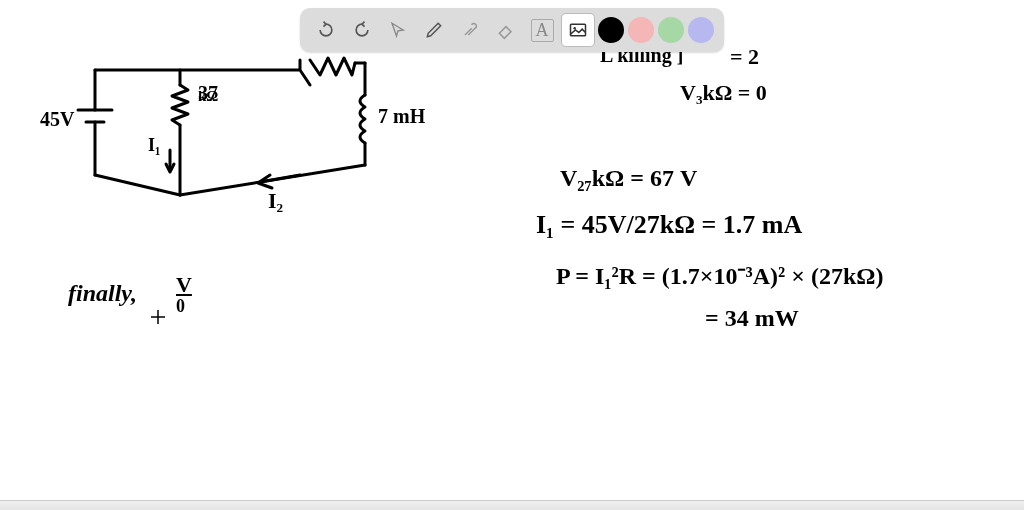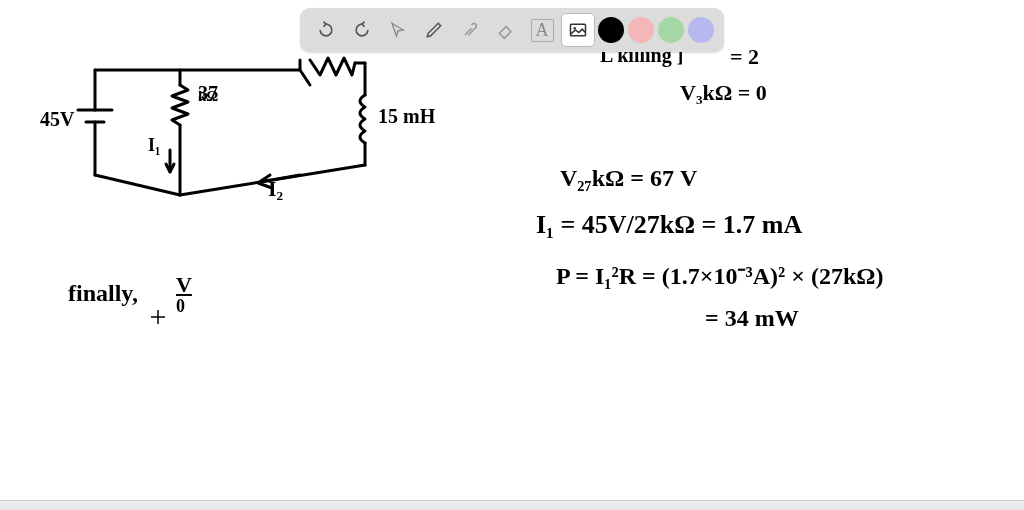--- a/index.html
+++ b/index.html
@@ -110,23 +110,23 @@
     <path d="M 158 310 L 158 324"></path>
     <path d="M 151 317 L 165 317"></path>
   </g>
 </svg>
 
 <div class="handwritten" style="left:40px; top:108px; font-size:20px;">45V</div>
 <div class="handwritten" style="left:310px; top:36px; font-size:18px;">2KΩ</div>
 <div class="handwritten" style="left:198px; top:82px; font-size:20px;">37</div>
 <div class="handwritten" style="left:198px; top:88px; font-size:15px;">kΩ</div>
 <div class="handwritten" style="left:148px; top:135px; font-size:18px;">I₁</div>
-<div class="handwritten" style="left:378px; top:105px; font-size:20px;">15 mH</div>
-<div class="handwritten" style="left:268px; top:176px; font-size:22px;text-align:right;">I₂</div>
-<div class="handwritten" style="left:68px; top:280px; font-size:24px; text-align:right;">finally,</div>
+<div class="handwritten" style="left:378px; top:105px; font-size:20px;">7 mH</div>
+<div class="handwritten" style="left:268px; top:188px; font-size:22px;text-align:right;">I₂</div>
+<div class="handwritten" style="left:68px; top:280px; font-size:24px; font-style:italic;text-align:right;">finally,</div>
 <div class="handwritten" style="left:176px; top:272px; font-size:22px; text-decoration:underline;">V</div>
 <div class="handwritten" style="left:176px; top:296px; font-size:18px;">0</div>
 
 <div class="handwritten" style="left:600px; top:44px; font-size:20px;text-align:right;">L killing ]</div>
 <div class="handwritten" style="left:730px; top:44px; font-size:22px;">= 2</div>
 <div class="handwritten" style="left:680px; top:80px; font-size:22px;text-align:center;">V₃kΩ = 0</div>
 <div class="handwritten" style="left:560px; top:165px; font-size:24px;">V₂₇kΩ  = 67 V</div>
 <div class="handwritten" style="left:536px; top:210px; font-size:26px;">I₁ = 45V/27kΩ = 1.7 mA</div>
 <div class="handwritten" style="left:556px; top:258px; font-size:24px;text-align:center;">P = I₁²R = (1.7×10⁻³A)² × (27kΩ)</div>
 <div class="handwritten" style="left:705px; top:305px; font-size:24px;">= 34 mW</div>

